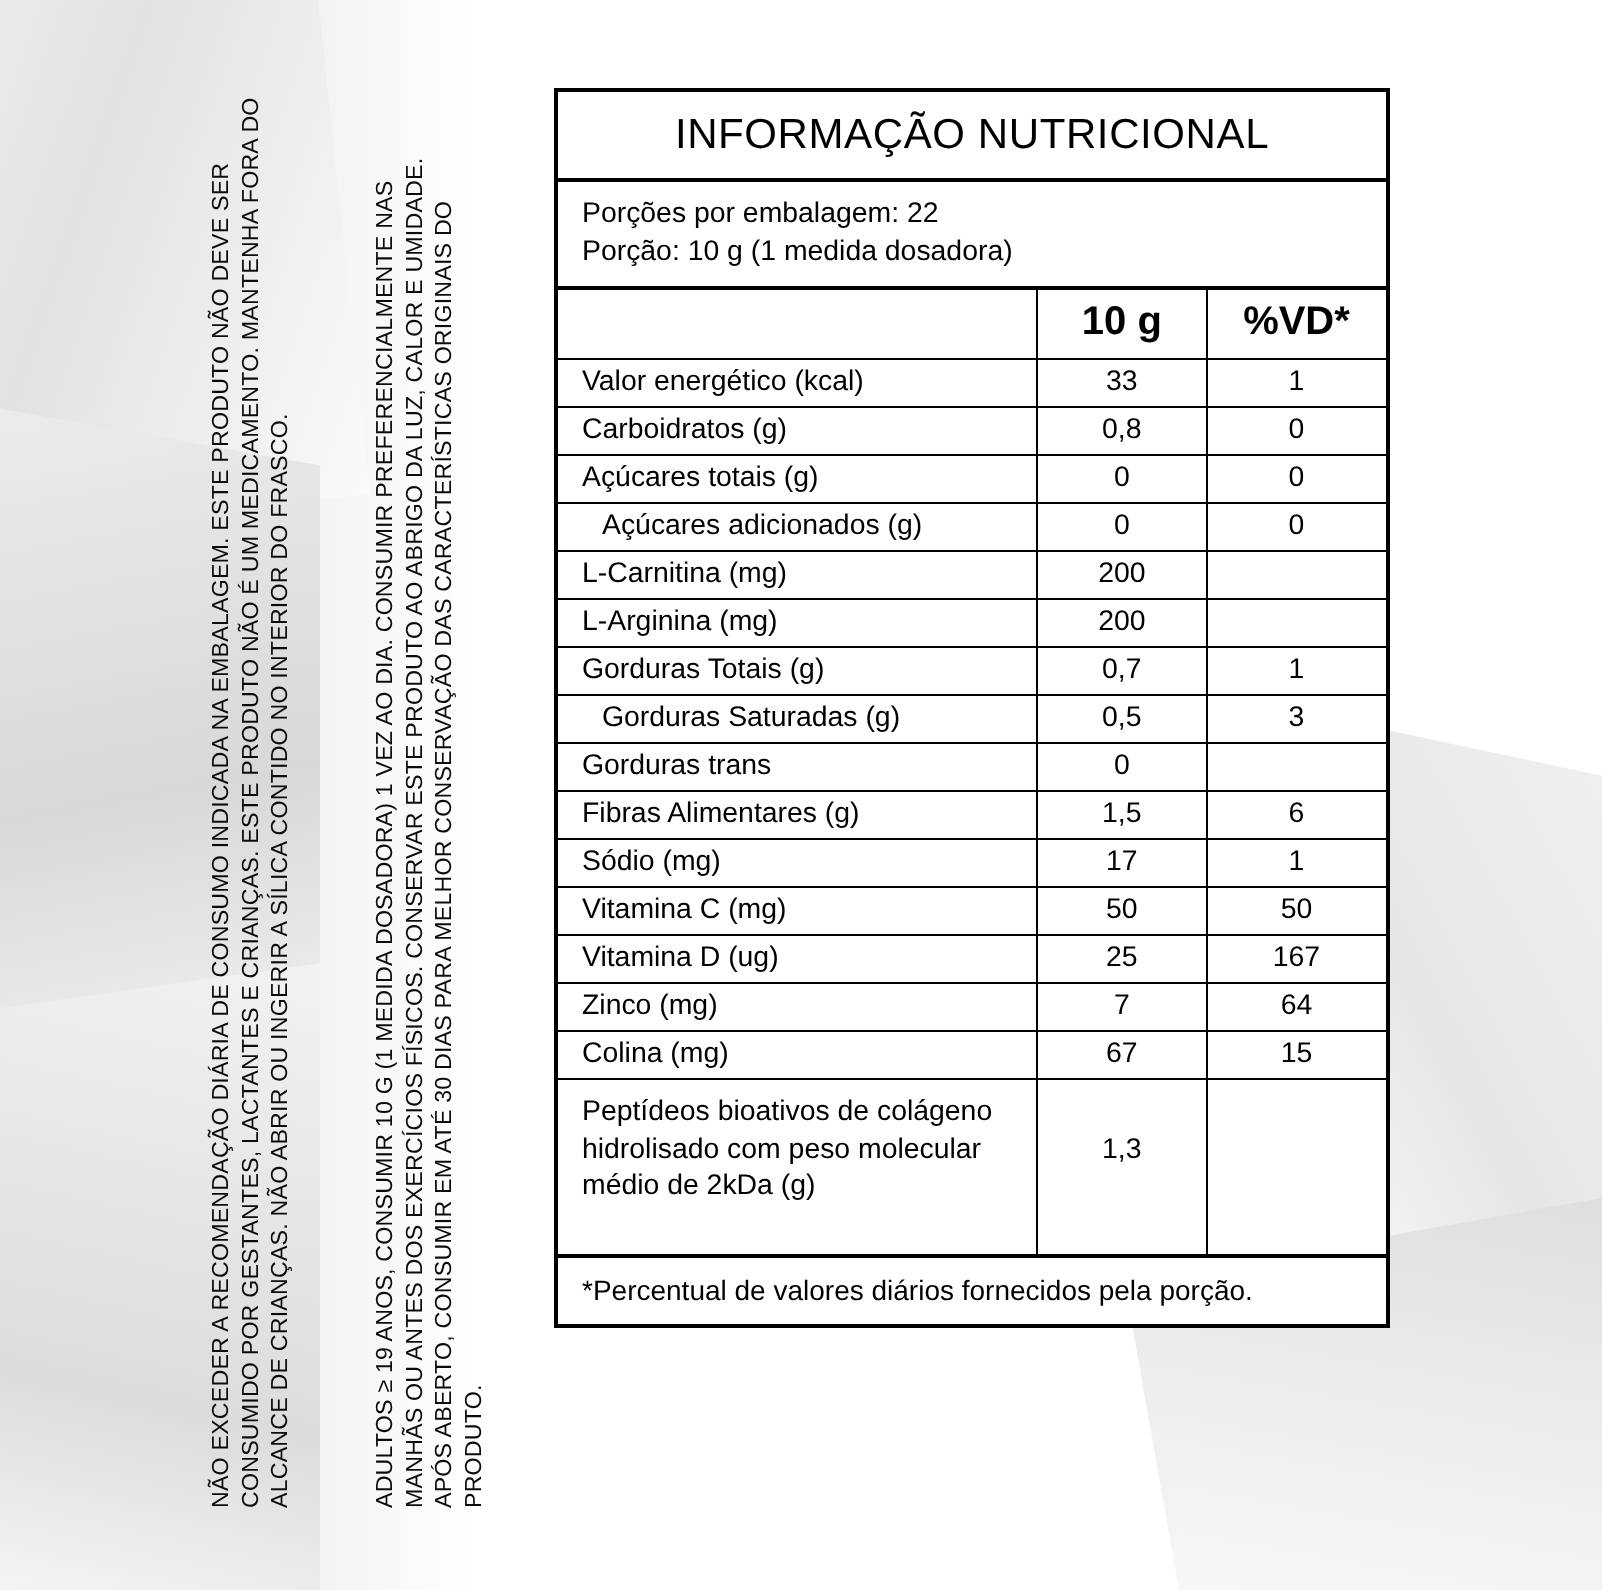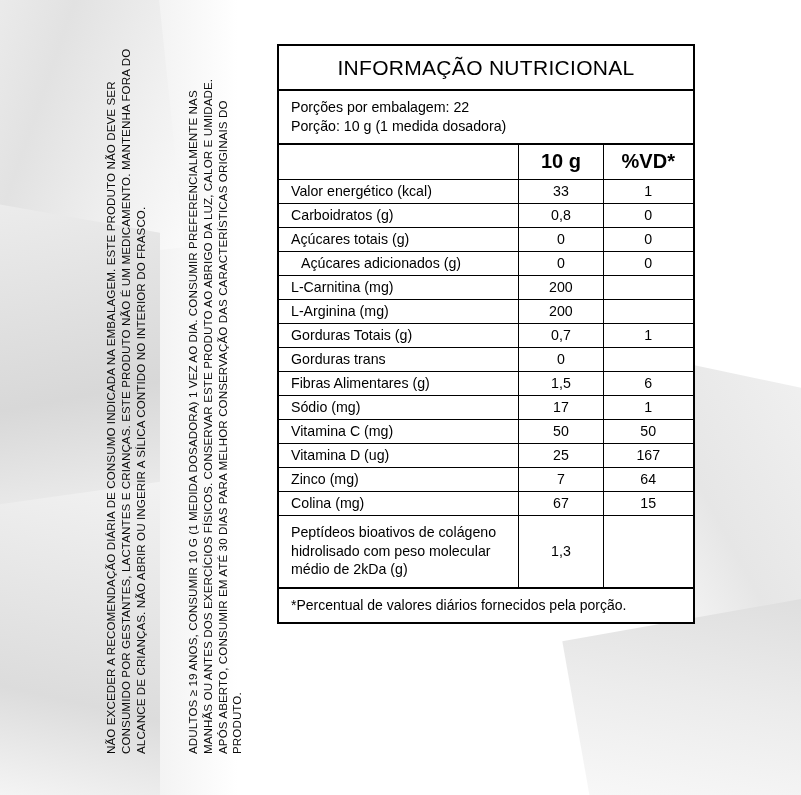--- a/index.html
+++ b/index.html
@@ -129,21 +129,21 @@
     text-align: left;
     vertical-align: middle;
   }
   th { text-align: center; font-weight: bold; font-size: 20px; padding: 5px 6px 6px; }
   .c-name { width: 248px; padding-left: 12px; }
   .c-val  { width: 84px;  text-align: center; border-left: 1px solid #000; }
   .c-vd   { width: 84px;  text-align: center; border-left: 1px solid #000; }
   tr.header-row th.c-name { border-bottom: 1px solid #000; }
   .indent { padding-left: 22px; }
   tr.last td { border-bottom: 2px solid #000; }
-  .multi td { padding-top: 7px; padding-bottom: 8px; line-height: 1.3; }
+  .multi td { padding-top: 7px; padding-bottom: 24px; line-height: 1.3; }
   .footnote {
     font-size: 14px;
     padding: 8px 10px 9px 12px;
   }
 </style>
 </head>
 <body>
 
 <div class="bg">
   <div class="shade-f"></div>
@@ -199,20 +199,25 @@
           <td class="c-name">L-Arginina (mg)</td>
           <td class="c-val">200</td>
           <td class="c-vd"></td>
         </tr>
         <tr>
           <td class="c-name">Gorduras Totais (g)</td>
           <td class="c-val">0,7</td>
           <td class="c-vd">1</td>
         </tr>
         <tr>
+          <td class="c-name indent">Gorduras Saturadas (g)</td>
+          <td class="c-val">0,5</td>
+          <td class="c-vd">3</td>
+        </tr>
+        <tr>
           <td class="c-name">Gorduras trans</td>
           <td class="c-val">0</td>
           <td class="c-vd"></td>
         </tr>
         <tr>
           <td class="c-name">Fibras Alimentares (g)</td>
           <td class="c-val">1,5</td>
           <td class="c-vd">6</td>
         </tr>
         <tr>

